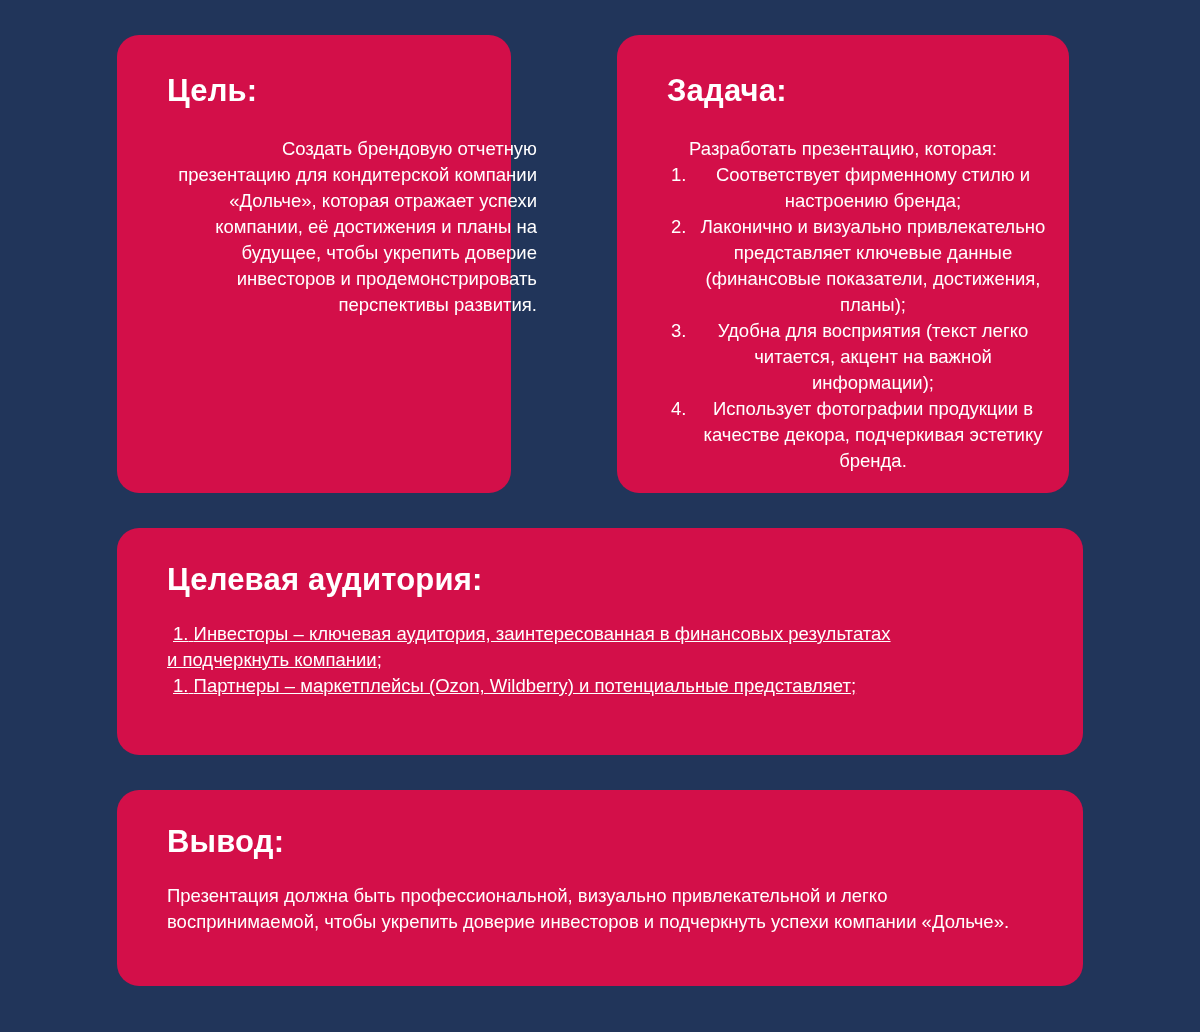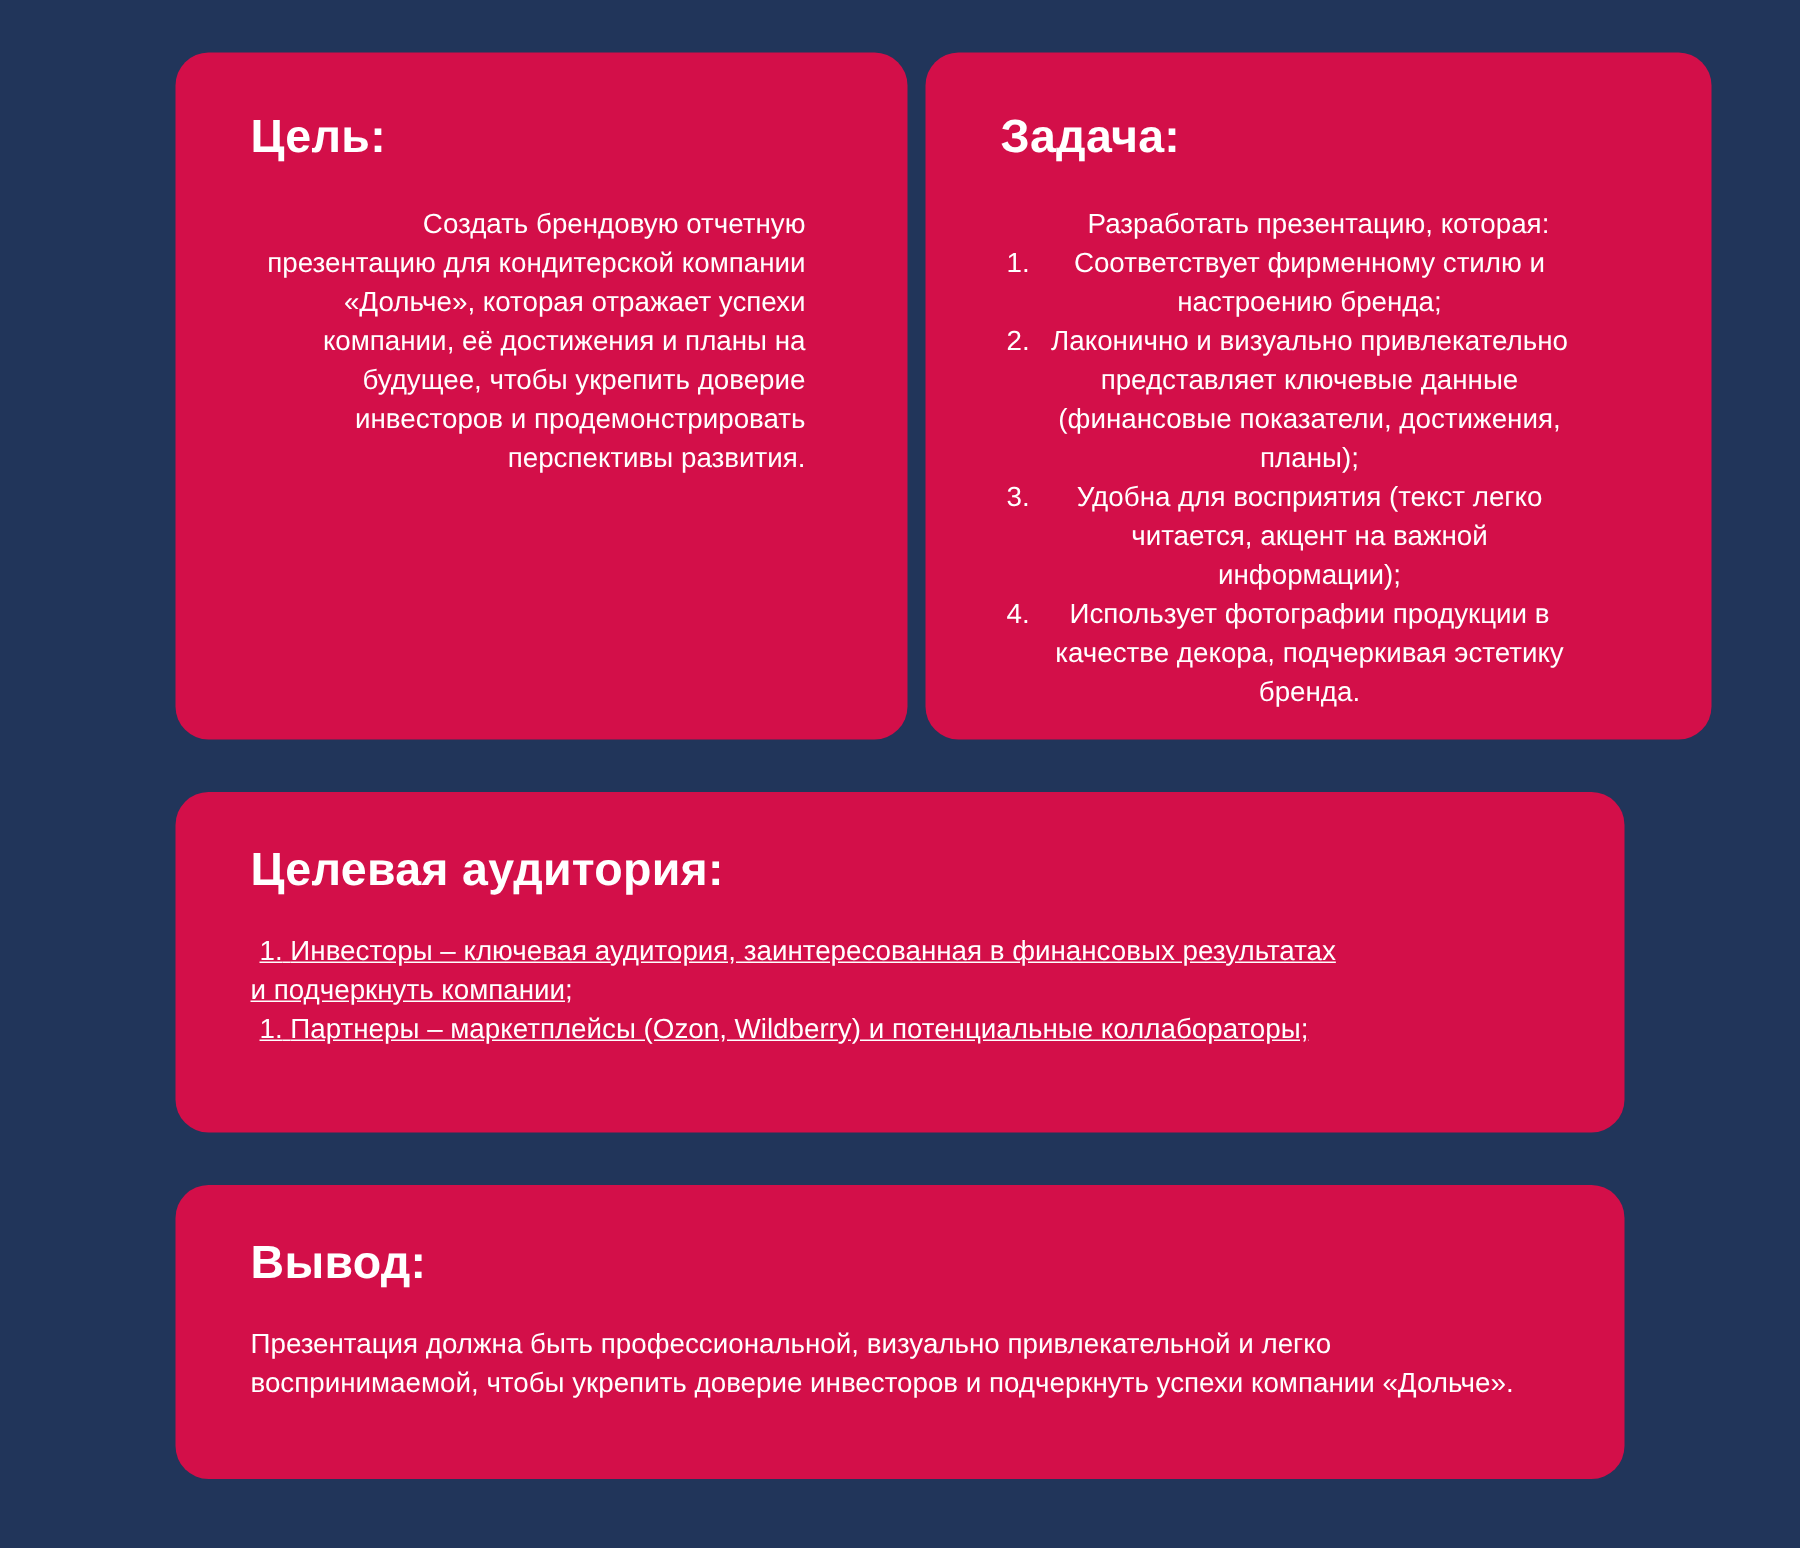--- a/index.html
+++ b/index.html
@@ -14,22 +14,22 @@
       overflow: hidden;
       font-family: "Liberation Sans", sans-serif;
       color: #ffffff;
     }
     .card {
       position: absolute;
       background: #d30f49;
       border-radius: 22px;
       box-sizing: border-box;
     }
-    #card-goal { left: 117px; top: 35px; width: 488px; height: 458px; padding: 38px 50px 0 50px; }
-    #card-task { left: 617px; top: 35px; width: 524px; height: 458px; padding: 38px 50px 0 50px; }
+    #card-goal { left: 117px; top: 35px; width: 394px; height: 458px; padding: 38px 50px 0 50px; }
+    #card-task { left: 617px; top: 35px; width: 452px; height: 458px; padding: 38px 50px 0 50px; }
     #card-audience { left: 117px; top: 528px; width: 966px; height: 227px; padding: 34px 50px 0 50px; }
     #card-conclusion { left: 117px; top: 790px; width: 966px; height: 196px; padding: 34px 50px 12px 50px; }
 
     .card-title {
       font-size: 31px;
       font-weight: bold;
       line-height: 36px;
       margin: 0;
       letter-spacing: 0.2px;
     }
@@ -102,21 +102,21 @@
 <div class="card" id="card-audience">
   <h2 class="card-title">Целевая аудитория:</h2>
   <div class="card-body">
     <span class="aud-line">
       <span class="num">1.</span>
       <span>Инвесторы – ключевая аудитория, заинтересованная в финансовых результатах</span>
     </span>
     <span class="aud-line">и подчеркнуть компании;</span>
     <span class="aud-line">
       <span class="num">1.</span>
-      <span>Партнеры – маркетплейсы (Ozon, Wildberry) и потенциальные коллабораторы;</span>
+      <span>Партнеры – маркетплейсы (Ozon, Wildberry) и потенциальные представляет;</span>
     </span>
   </div>
 </div>
 
 <div class="card" id="card-conclusion">
   <h2 class="card-title">Вывод:</h2>
   <p class="card-body">Презентация должна быть профессиональной, визуально привлекательной и легко воспринимаемой, чтобы укрепить доверие инвесторов и подчеркнуть успехи компании «Дольче».</p>
 </div>
 
 </body></html>

